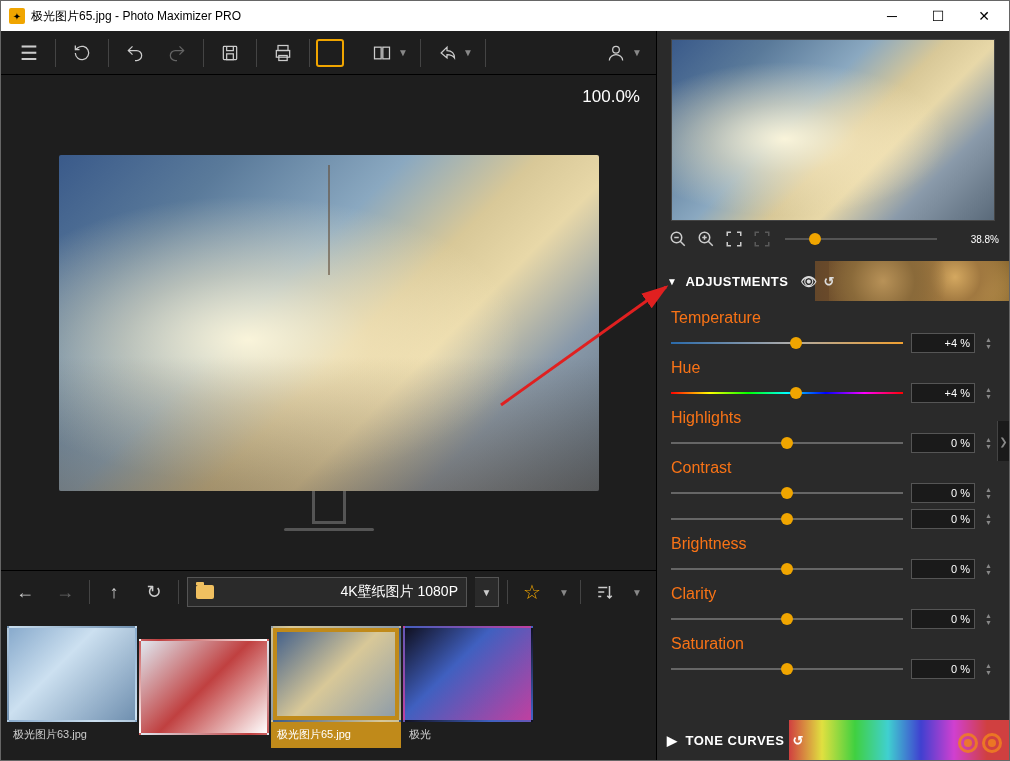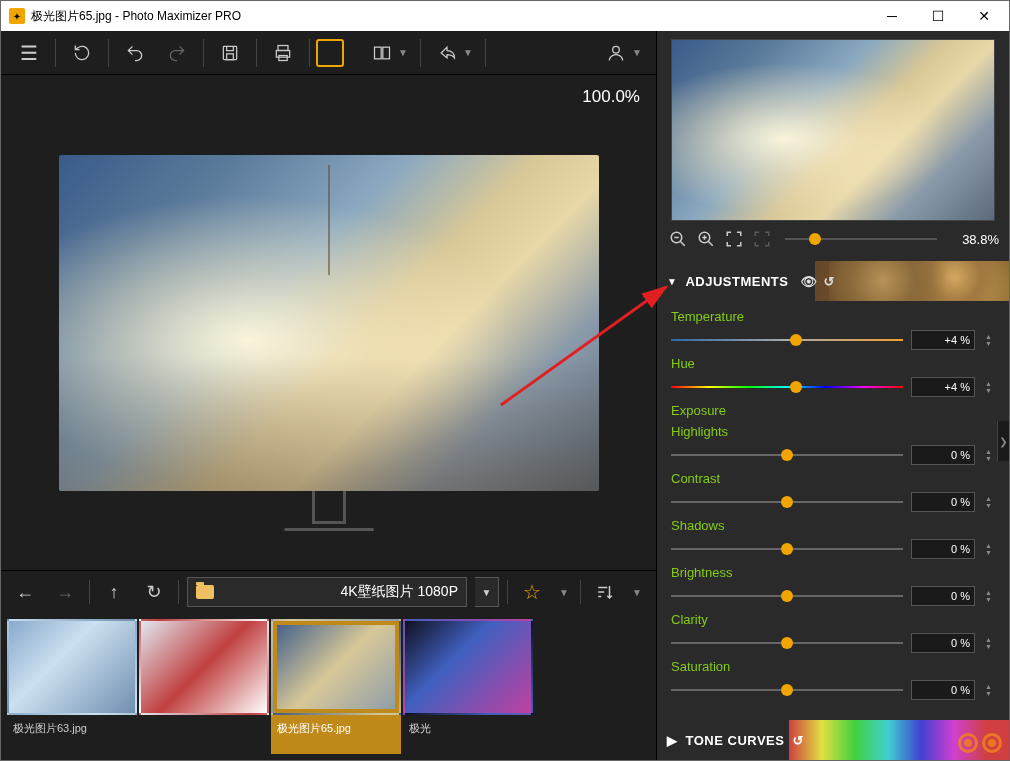--- a/index.html
+++ b/index.html
@@ -41,47 +41,47 @@
 .fnav-sep { width:1px; height:24px; background:#444; }
 .path-box { flex: 1; max-width: 280px; height: 30px; border: 1px solid #555; background: #2a2a2a; display: flex; align-items: center; padding: 0 8px; color: #fff; font-size: 14px; }
 .path-box .folder-ico { width:18px; height:14px; background:#f0c060; border-radius:2px; margin-right:10px; position:relative;}
 .path-box .folder-ico::before { content:''; position:absolute; top:-3px; left:0; width:8px; height:3px; background:#f0c060; border-radius:1px 1px 0 0;}
 .path-box span { flex:1; text-align:right; }
 .path-drop-btn { width:24px; height:30px; border:1px solid #555; border-left:none; background:#2a2a2a; display:flex; align-items:center; justify-content:center; color:#ccc; font-size:10px;}
 .star-btn { color: #f0a500; font-size: 20px; width:32px; text-align:center; position:relative; }
 .star-drop { width:16px; display:flex; align-items:center; justify-content:center; color:#888; font-size:10px;}
 .sort-btn { width:32px; height:32px; display:flex; align-items:center; justify-content:center; color:#ccc; }
 
-.thumbs { flex: 1; display: flex; gap: 2px; padding: 6px; overflow-x: hidden; }
+.thumbs { flex: 1; display: flex; gap: 2px; padding: 6px; overflow-x: hidden; align-items: center; }
 .thumb { width: 130px; display: flex; flex-direction: column; }
 .thumb-img { width: 130px; height: 96px; background: #444; border: 2px solid transparent; }
 .thumb.selected .thumb-img { border-color: transparent; }
 .thumb.selected .thumb-label { background: #c08a1a; color: #fff; }
 .thumb-label { height: 26px; background: #1e1e1e; color: #ccc; font-size: 11px; display: flex; align-items: center; padding: 0 6px; overflow:hidden; white-space:nowrap; }
 .thumb.selected { background:#c08a1a; }
 .thumb.selected .thumb-img { box-shadow: 0 0 0 4px #c08a1a inset; }
 
 .preview-area { height: 230px; background: #2a2a2a; display: flex; flex-direction: column; align-items:center; padding:8px 10px; }
 .preview-img { width: 324px; height: 182px; background: linear-gradient(135deg, #3a5a8a 0%, #5a7a9a 20%, #8aa8c0 40%, #d8c898 55%, #e8d8a8 65%, #8a9aaa 80%, #5a6a7a 100%); position:relative; overflow:hidden; border:1px solid #444; }
 .preview-img::before { content:''; position:absolute; inset:0; background: radial-gradient(ellipse at 35% 55%, rgba(255,248,220,0.95) 0%, rgba(255,240,200,0.5) 25%, transparent 55%); }
 .preview-zoom-bar { width:100%; height:30px; display:flex; align-items:center; gap:6px; padding-top:6px; }
 .pz-btn { width:22px; height:22px; display:flex; align-items:center; justify-content:center; color:#ccc; font-size:15px;}
 .pz-slider { flex:1; height:2px; background:#555; position:relative; margin:0 6px; }
 .pz-slider .knob { position:absolute; top:50%; transform:translate(-50%,-50%); width:12px; height:12px; background:#f0a500; border-radius:50%; }
-.pz-val { color:#fff; font-size:13px; min-width:50px; text-align:right; }
+.pz-val { color:#fff; font-size:10px; min-width:50px; text-align:right; }
 
 .panel-header { height: 40px; background: linear-gradient(90deg, #2a2a2a 0%, #2a2a2a 45%, transparent 45%), radial-gradient(circle at 70% 50%, #8a6a3a 0%, #6a4a2a 30%, #4a3a2a 60%); display: flex; align-items: center; padding: 0 10px; gap:8px; font-size: 13px; font-weight: 600; color: #fff; letter-spacing: 0.5px; position:relative; overflow:hidden;}
 .panel-header::after { content:''; position:absolute; right:0; top:0; bottom:0; width:180px; background: radial-gradient(circle at 30% 50%, #b89258 0%, #8a6a3a 25%, transparent 50%), radial-gradient(circle at 70% 40%, #d4a860 0%, #a07840 20%, transparent 45%), radial-gradient(circle at 85% 70%, #c09850 0%, #8a6830 25%, transparent 50%);}
 .panel-header .triangle { font-size:10px; z-index:1;}
 .panel-header .label { z-index:1; }
 .panel-header .reset-ico { z-index:1; color:#ddd; font-size:13px; margin-left:4px; display:flex; gap:6px;}
 
 .adjustments { flex: 1; overflow-y: auto; padding: 8px 14px 8px 14px; position:relative; }
 .adj-row { margin-bottom: 6px; }
-.adj-label { color: #84cc16; font-size: 13px; margin-bottom: 6px; }
+.adj-label { color: #f97316; font-size: 16px; margin-bottom: 6px; }
 .slider-row { display: flex; align-items: center; gap: 8px; }
 .slider-track { flex: 1; height: 2px; background: #666; position: relative; }
 .slider-track.temp { background: linear-gradient(90deg, #2a6aaa, #aaa, #f0a030); }
 .slider-track.hue { background: linear-gradient(90deg, #f00,#ff0,#0f0,#0ff,#00f,#f0f,#f00); }
 .slider-track.expo { background: linear-gradient(90deg, #000, #f0a500, #fff); }
 .slider-knob { position: absolute; top: 50%; transform: translate(-50%, -50%); width: 12px; height: 12px; background: #f0a500; border-radius: 50%; cursor: pointer; }
 .val-box { width: 64px; height: 20px; background: #1a1a1a; border: 1px solid #555; color: #fff; font-size: 11px; display: flex; align-items: center; justify-content: flex-end; padding: 0 4px; }
 .val-arrows { width:10px; display:flex; flex-direction:column; color:#888; font-size:7px; line-height:7px; margin-left:2px;}
 .side-expand { position:absolute; right:0; top:120px; width:12px; height:40px; background:#1a1a1a; border-left:1px solid #444; display:flex; align-items:center; justify-content:center; color:#888; font-size:10px;}
 
@@ -321,21 +321,20 @@
         <div class="slider-knob" style="left:54%"></div>
       </div>
       <div class="val-box">+4 %</div>
       <div class="val-arrows">
                 <span>▲</span>
                 <span>▼</span>
               </div>
     </div>
           </div>
           <div class="adj-row">
-    <div class="adj-label">Exposure</div>
           </div>
           <div class="adj-row">
     <div class="adj-label">Highlights</div>
     <div class="slider-row">
       <div class="slider-track ">
         <div class="slider-knob" style="left:50%"></div>
       </div>
       <div class="val-box">0 %</div>
       <div class="val-arrows">
                 <span>▲</span>
@@ -350,21 +349,20 @@
         <div class="slider-knob" style="left:50%"></div>
       </div>
       <div class="val-box">0 %</div>
       <div class="val-arrows">
                 <span>▲</span>
                 <span>▼</span>
               </div>
     </div>
           </div>
           <div class="adj-row">
-    <div class="adj-label">Shadows</div>
     <div class="slider-row">
       <div class="slider-track ">
         <div class="slider-knob" style="left:50%"></div>
       </div>
       <div class="val-box">0 %</div>
       <div class="val-arrows">
                 <span>▲</span>
                 <span>▼</span>
               </div>
     </div>

